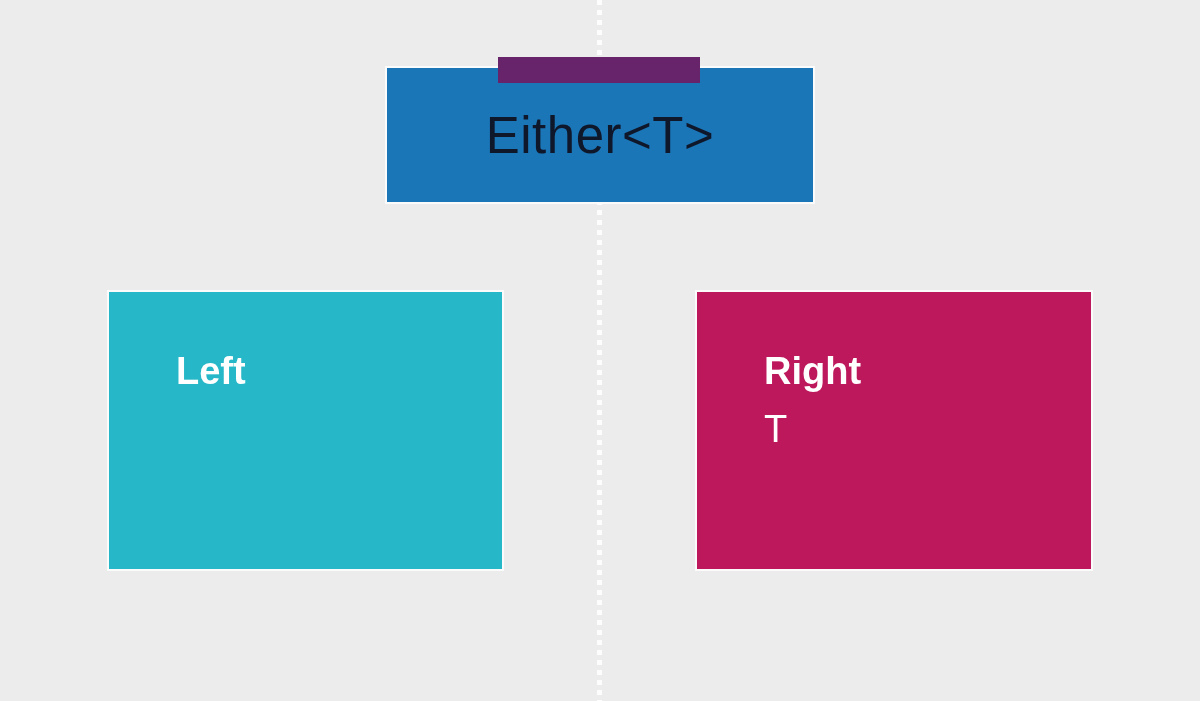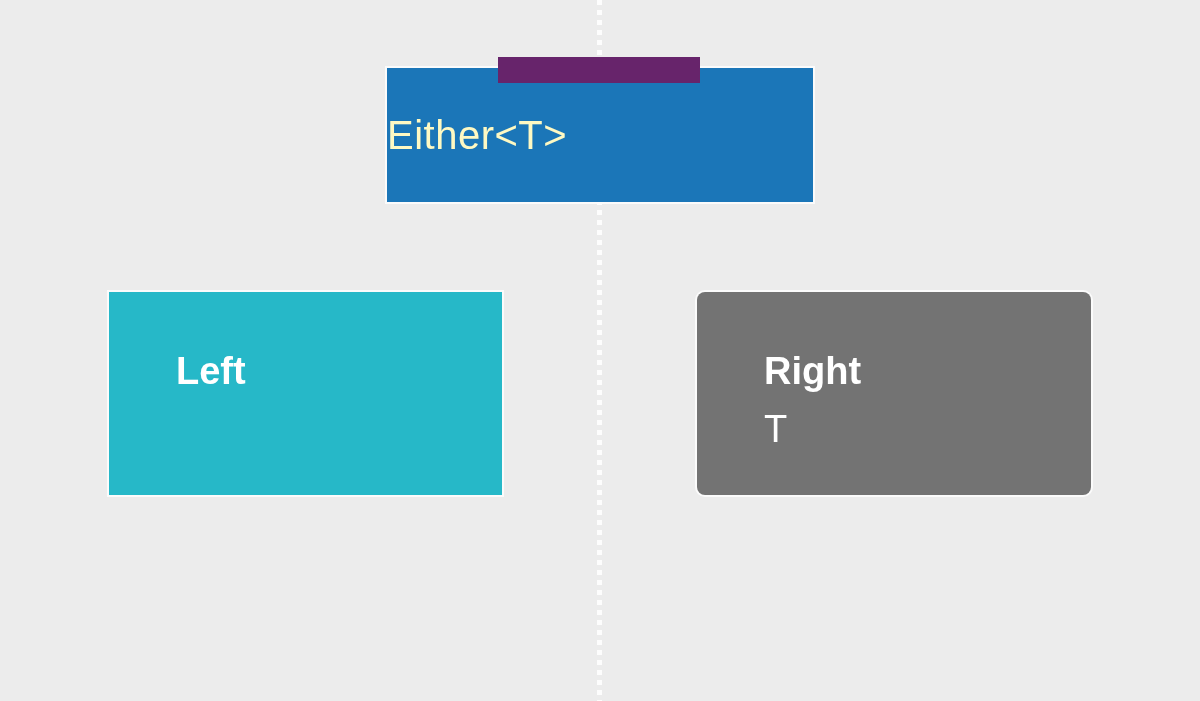--- a/index.html
+++ b/index.html
@@ -37,41 +37,41 @@
 
   .root-box {
     position: absolute;
     left: 387px;
     top: 68px;
     width: 426px;
     height: 134px;
     z-index: 1;
     display: flex;
     align-items: center;
-    justify-content: flex-start;
-    color: #fef9c3;
-    font-size: 40px;
+    justify-content: center;
+    color: #0f172a;
+    font-size: 51px;
     letter-spacing: 0.5px;
     box-shadow: 0 0 0 2px rgba(252,252,252,0.95);
   }
 
   .root-tab {
     position: absolute;
     left: 498px;
     top: 57px;
     width: 202px;
     height: 26px;
     z-index: 2;
   }
 
   .branch-box {
     position: absolute;
     top: 292px;
     width: 394px;
-    height: 203px;
+    height: 277px;
     z-index: 1;
     color: #ffffff;
     padding: 50px 0 0 67px;
     box-shadow: 0 0 0 2px rgba(252,252,252,0.95);
   }
 
   .branch-box.left  { left: 109px; width: 393px; }
   .branch-box.right { left: 697px; }
 
   .branch-title {
@@ -98,18 +98,18 @@
   <div class="root-box" style="background-color: rgb(27, 118, 184);">
     <span>Either&lt;T&gt;</span>
   </div>
 
   <div class="root-tab" style="background-color: rgb(103, 36, 107);"></div>
 
   <div class="branch-box left" style="background-color: rgb(38, 184, 200);">
     <span class="branch-title">Left</span>
   </div>
 
-  <div class="branch-box right" style="background-color: #737373; border-radius: 8px;">
+  <div class="branch-box right" style="background-color: #be185d;">
     <span class="branch-title">Right</span>
     <span class="branch-subtitle">T</span>
   </div>
 
 </div>
 
 </body></html>

